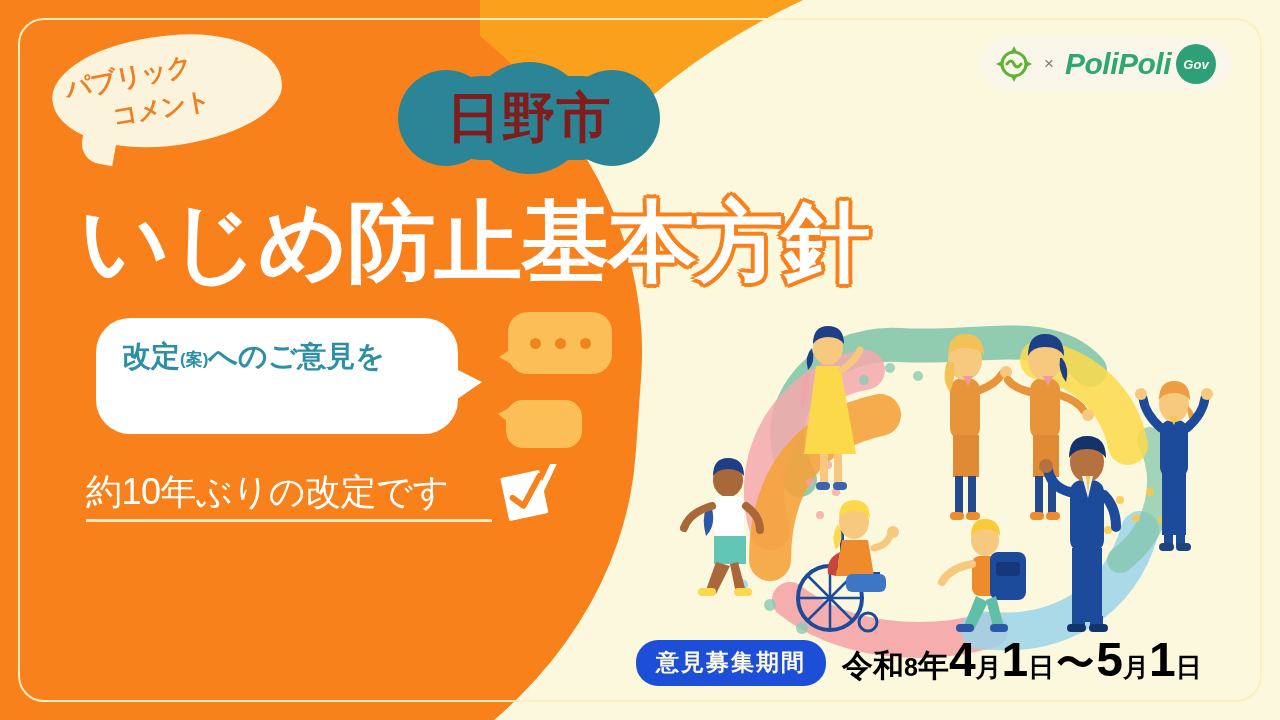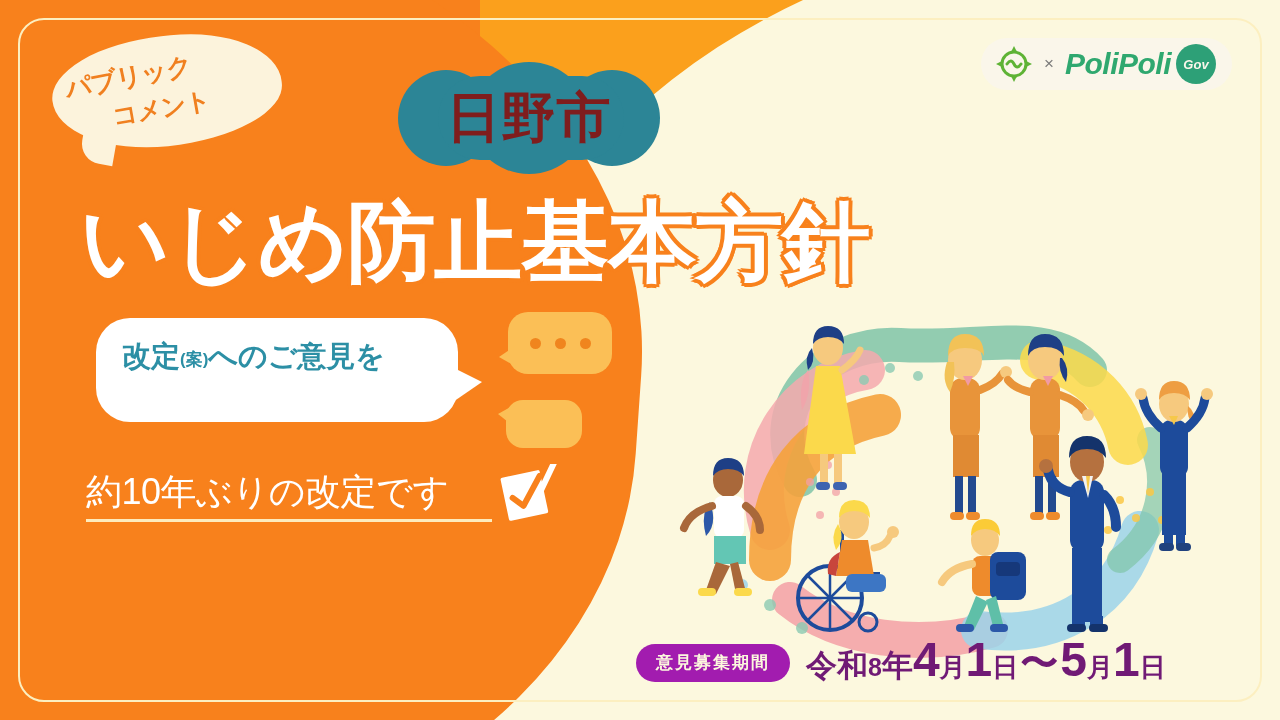--- a/index.html
+++ b/index.html
@@ -109,21 +109,21 @@
     position:absolute; left:80px; top:183px; z-index:32;
     font-size:88px; font-weight:bold; color:#FFFFFF;
     letter-spacing:-1px; white-space:nowrap;
     text-shadow:
        4px 0 0 #F8811C, -4px 0 0 #F8811C, 0 4px 0 #F8811C, 0 -4px 0 #F8811C,
        3px 3px 0 #F8811C, -3px 3px 0 #F8811C, 3px -3px 0 #F8811C, -3px -3px 0 #F8811C;
   }
 
   
   .balloon {
-    position:absolute; left:96px; top:318px; width:362px; height:104px; z-index:32;
+    position:absolute; left:96px; top:318px; width:362px; height:116px; z-index:32;
     background:#FFFFFF; border-radius:34px;
   }
   .balloon-tail {
     position:absolute; right:-24px; top:48px; width:0; height:0;
     border-top:16px solid transparent; border-bottom:22px solid transparent;
     border-left:32px solid #FFFFFF;
   }
   .balloon-txt {
     position:absolute; left:26px; top:18px; color:#2C8FA5;
     font-size:29px; font-weight:bold; line-height:1.42; letter-spacing:0px;
@@ -152,24 +152,24 @@
 
   
   .body-copy {
     position:absolute; left:86px; top:538px; z-index:32;
     color:#FFFFFF; font-size:21px; line-height:1.62; letter-spacing:0.3px;
   }
 
   
   .period-row { position:absolute; left:636px; top:636px; z-index:36; display:flex; align-items:center; gap:16px; }
   .period-badge {
-    background:#a21caf; color:#FCF8DE; border-radius:22px;
-    padding:7px 20px 8px; font-size:17px; font-weight:bold; letter-spacing:2px;
-  }
-  .period-text { color:#701a75; font-weight:bold; white-space:nowrap; display:flex; align-items:baseline; }
+    background:#1d4ed8; color:#FCF8DE; border-radius:22px;
+    padding:7px 20px 8px; font-size:23px; font-weight:bold; letter-spacing:2px;
+  }
+  .period-text { color:#000000; font-weight:bold; white-space:nowrap; display:flex; align-items:baseline; }
   .pt-md  { font-size:31px; }
   .pt-sm  { font-size:25px; }
   .pt-lg  { font-size:48px; line-height:1; }
   .pt-u   { font-size:26px; }
   .pt-tilde { font-size:38px; padding:0 2px; }
 
   
   .illus { position:absolute; left:650px; top:230px; width:620px; height:430px; z-index:20; }
 </style>
 </head>

